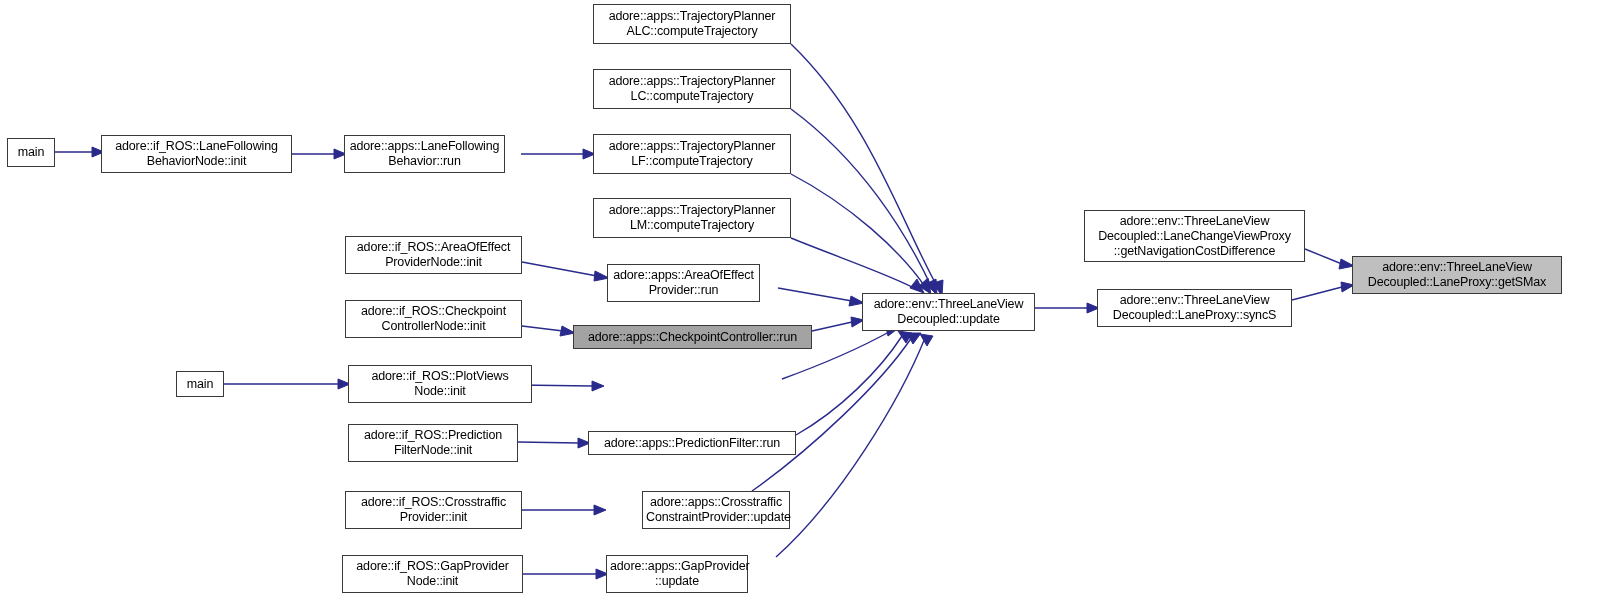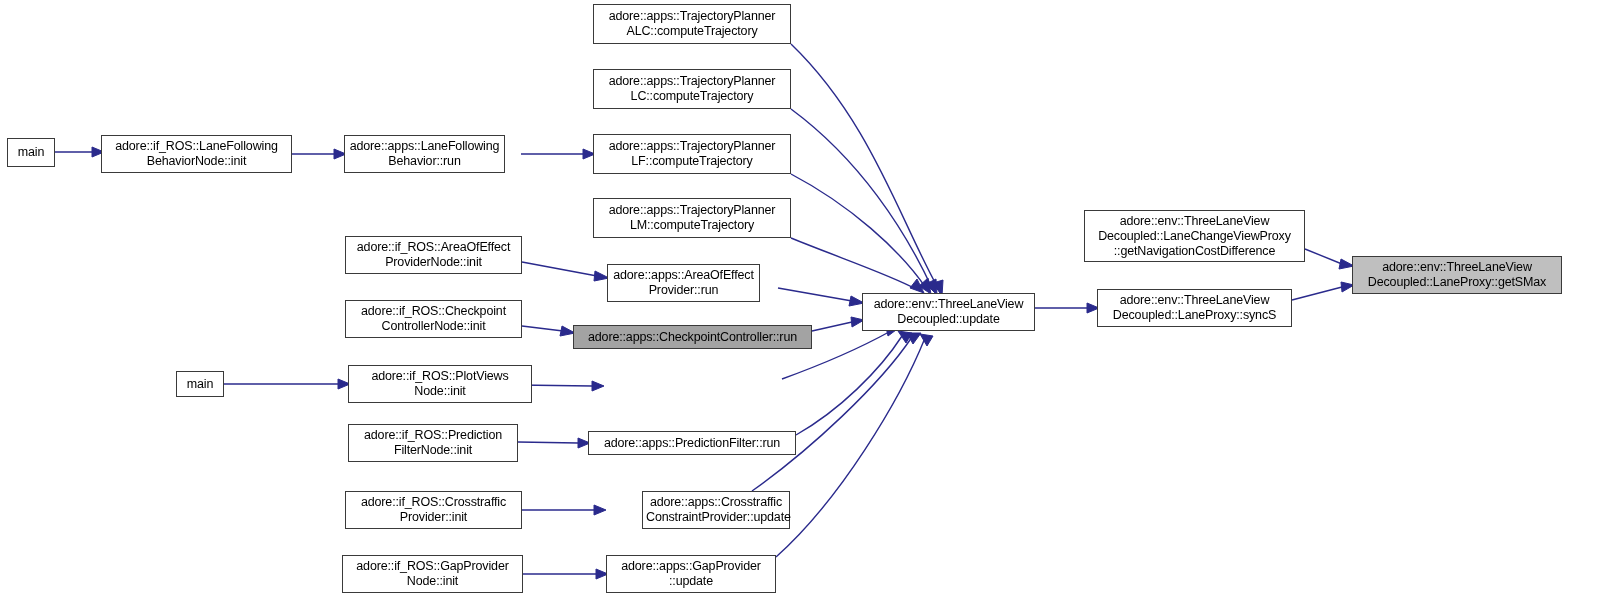--- a/index.html
+++ b/index.html
@@ -127,21 +127,21 @@
 Node::init</span></div>
     <div class="node" style="left: 348px; top: 424px; width: 170px; height: 38px; border-color: rgb(58, 58, 58); background: rgb(255, 255, 255); color: rgb(0, 0, 0);"><span class="lbl">adore::if_ROS::Prediction
 FilterNode::init</span></div>
     <div class="node" style="left: 588px; top: 431px; width: 208px; height: 24px; border-color: rgb(58, 58, 58); background: rgb(255, 255, 255); color: rgb(0, 0, 0);"><span class="lbl">adore::apps::PredictionFilter::run</span></div>
     <div class="node" style="left: 345px; top: 491px; width: 177px; height: 38px; border-color: rgb(58, 58, 58); background: rgb(255, 255, 255); color: rgb(0, 0, 0);"><span class="lbl">adore::if_ROS::Crosstraffic
 Provider::init</span></div>
     <div class="node" style="left: 604px; top: 491px; width: 148px; height: 38px; border-color: rgb(58, 58, 58); background: rgb(255, 255, 255); color: rgb(0, 0, 0); margin-left: 38px;"><span class="lbl">adore::apps::Crosstraffic
 ConstraintProvider::update</span></div>
     <div class="node" style="left: 342px; top: 555px; width: 181px; height: 38px; border-color: rgb(58, 58, 58); background: rgb(255, 255, 255); color: rgb(0, 0, 0);"><span class="lbl">adore::if_ROS::GapProvider
 Node::init</span></div>
-    <div class="node" style="left: 606px; top: 555px; width: 170px; height: 38px; border-color: rgb(58, 58, 58); background: rgb(255, 255, 255); color: rgb(0, 0, 0);"><span class="lbl">adore::apps::GapProvider
+    <div class="node" style="left: 606px; top: 555px; width: 142px; height: 38px; border-color: rgb(58, 58, 58); background: rgb(255, 255, 255); color: rgb(0, 0, 0);"><span class="lbl">adore::apps::GapProvider
 ::update</span></div>
     <div class="node" style="left: 862px; top: 293px; width: 173px; height: 38px; border-color: rgb(58, 58, 58); background: rgb(255, 255, 255); color: rgb(0, 0, 0);"><span class="lbl">adore::env::ThreeLaneView
 Decoupled::update</span></div>
     <div class="node" style="left: 1084px; top: 210px; width: 221px; height: 52px; border-color: rgb(58, 58, 58); background: rgb(255, 255, 255); color: rgb(0, 0, 0);"><span class="lbl">adore::env::ThreeLaneView
 Decoupled::LaneChangeViewProxy
 ::getNavigationCostDifference</span></div>
     <div class="node" style="left: 1097px; top: 289px; width: 195px; height: 38px; border-color: rgb(58, 58, 58); background: rgb(255, 255, 255); color: rgb(0, 0, 0);"><span class="lbl">adore::env::ThreeLaneView
 Decoupled::LaneProxy::syncS</span></div>
     <div class="node highlight" style="left: 1352px; top: 256px; width: 210px; height: 38px; border-color: rgb(58, 58, 58); background: rgb(191, 191, 191); color: rgb(0, 0, 0);"><span class="lbl">adore::env::ThreeLaneView
 Decoupled::LaneProxy::getSMax</span></div>

